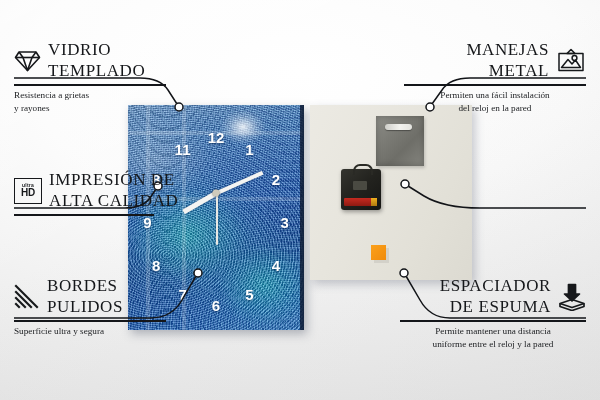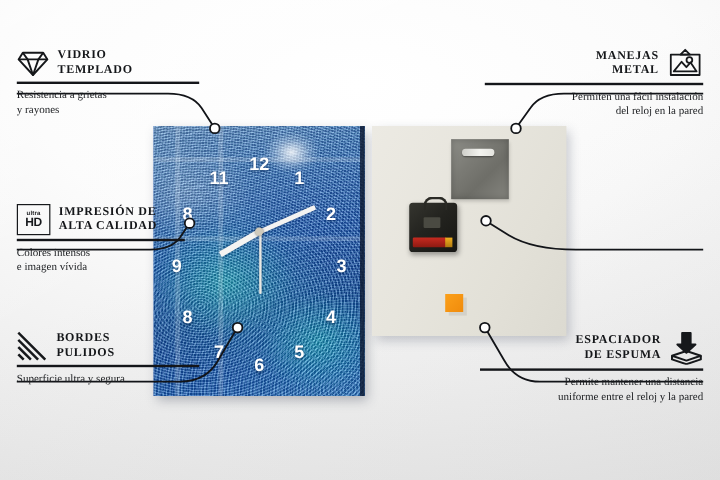--- a/index.html
+++ b/index.html
@@ -186,43 +186,43 @@
   
   .callout { position: absolute; z-index: 5; }
   .callout .head {
     display: flex;
     align-items: center;
     gap: 7px;
   }
   .callout.right .head { justify-content: flex-end; }
   .callout .title {
     font-family: "Liberation Serif", serif;
-    font-weight: bold;
-    font-size: 10px;
+    font-weight: normal;
+    font-size: 17px;
     line-height: 1.22;
     letter-spacing: 0.6px;
     color: #15171a;
     text-transform: uppercase;
     white-space: pre-line;
   }
   .callout.right .title { text-align: right; }
   .callout .rule {
     height: 1.6px;
     background: #14161a;
     margin-top: 3px;
   }
   .callout .desc {
     font-family: "Liberation Serif", serif;
     font-size: 9.2px;
     line-height: 1.38;
     color: #1b1d20;
     margin-top: 3px;
     white-space: pre-line;
   }
-  .callout.right .desc { text-align: right; }
+  .callout.right .desc { text-align: center; }
 
   .ico { flex: 0 0 auto; display: block; }
 
   .badge-hd {
     width: 26px; height: 24px;
     border: 1.8px solid #16181b;
     display: flex;
     flex-direction: column;
     align-items: center;
     justify-content: center;
@@ -344,22 +344,20 @@
   <div class="callout left" style="left:14px; top:170px; width:176px;">
     <div class="head">
       <div class="badge-hd ico">
         <span class="u">ultra</span>
         <span class="hd">HD</span>
       </div>
       <div class="title">Impresión de
 Alta Calidad</div>
     </div>
     <div class="rule" style="width:140px"></div>
-    <div class="desc">Colores intensos
-e imagen vívida</div>
   </div>
 
   <div class="callout left" style="left:14px; top:276px; width:176px;">
     <div class="head">
       <svg class="ico" width="26" height="25" viewBox="0 0 26 25">
         <g stroke="#16181b" stroke-width="2.1" stroke-linecap="square">
           <line x1="2" y1="2" x2="23" y2="23"></line>
           <line x1="2" y1="8" x2="17" y2="23"></line>
           <line x1="2" y1="14" x2="11" y2="23"></line>
           <line x1="2" y1="20" x2="5" y2="23"></line>

